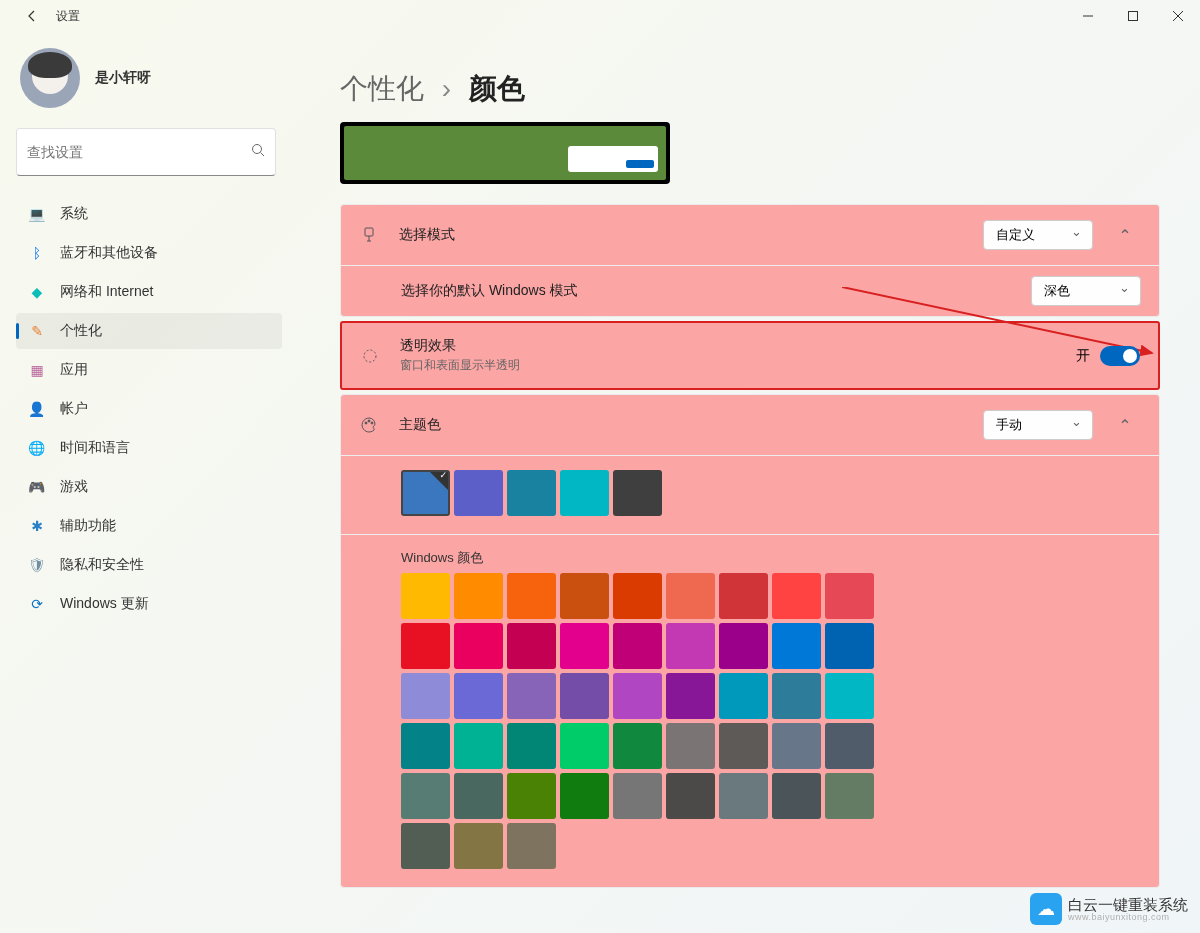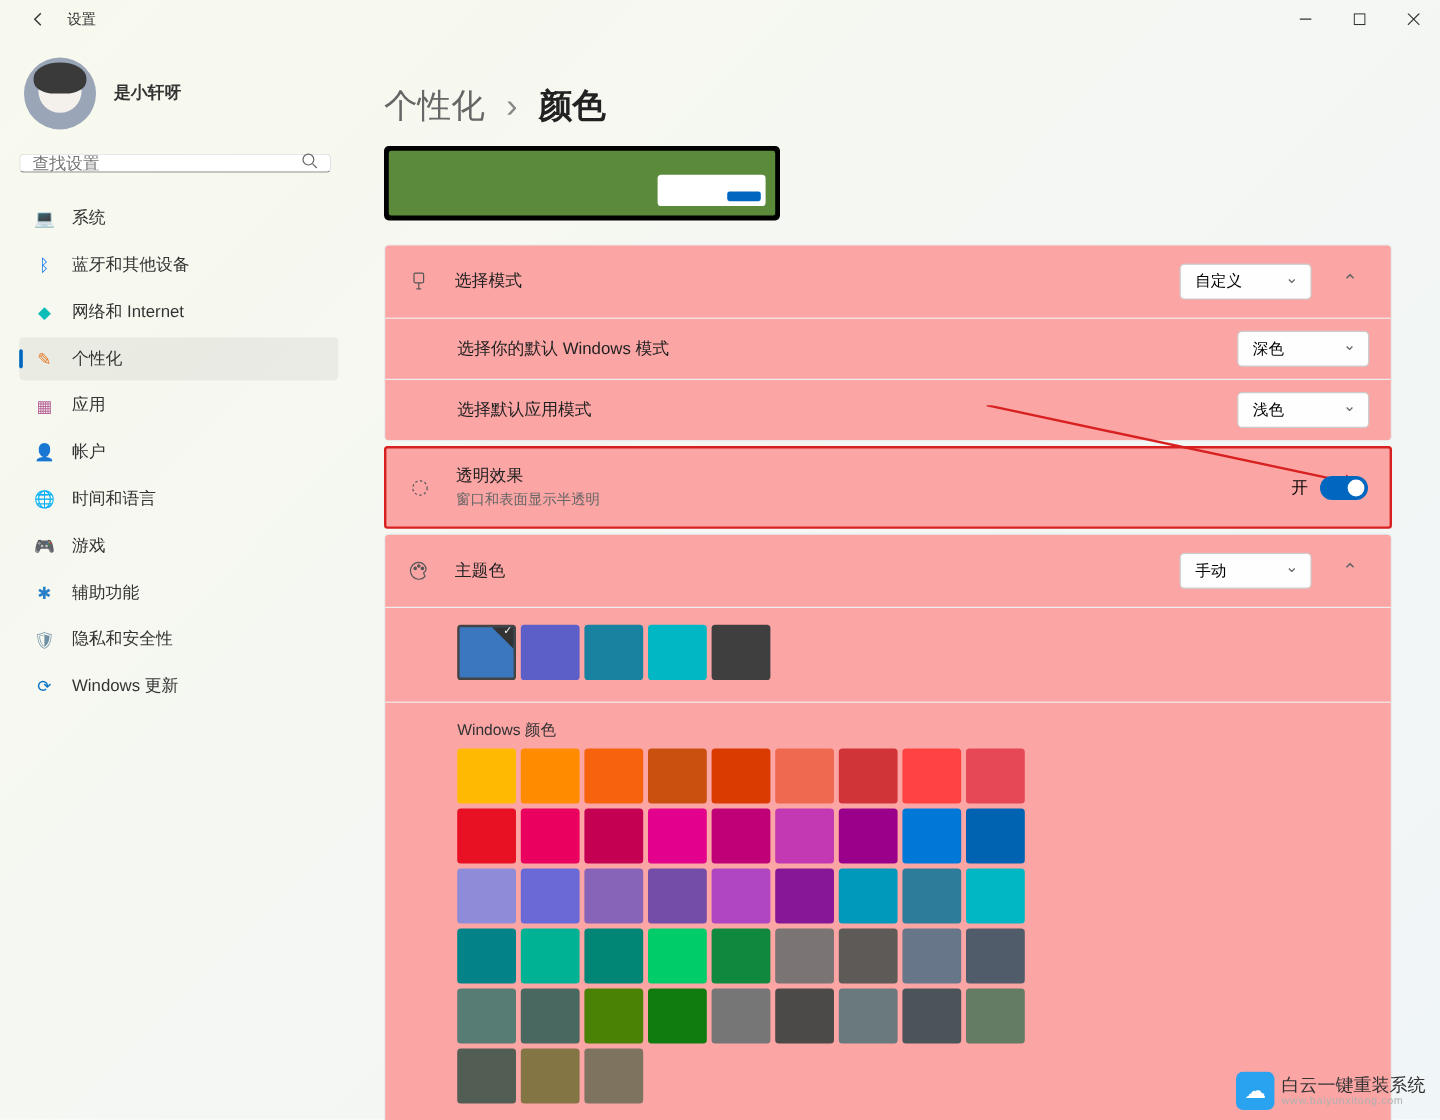--- a/index.html
+++ b/index.html
@@ -4,29 +4,29 @@
 <style>
 * { margin: 0; padding: 0; box-sizing: border-box; font-family: 'Segoe UI', 'Microsoft YaHei', sans-serif; }
 body { width: 1200px; height: 933px; background: linear-gradient(135deg, #f8f9ee 0%, #f0f5f8 100%); overflow: hidden; position: relative; }
 
 .titlebar { height: 32px; display: flex; align-items: center; padding-left: 20px; }
 .back-btn { width: 24px; height: 24px; display: flex; align-items: center; justify-content: center; cursor: pointer; }
 .title-text { margin-left: 12px; font-size: 12px; color: #333; }
 .win-controls { position: absolute; right: 0; top: 0; display: flex; }
 .win-btn { width: 45px; height: 32px; display: flex; align-items: center; justify-content: center; cursor: pointer; }
 
-.container { display: flex; height: calc(100% - 32px); }
+.container { display: flex; height: calc(100% - 32px); gap: 20px; }
 .sidebar { width: 290px; padding: 16px 8px 0 16px; flex-shrink: 0; }
 .user-section { display: flex; align-items: center; margin-bottom: 20px; padding-left: 4px; }
 .avatar { width: 60px; height: 60px; border-radius: 50%; background: #9aa5b8; position: relative; overflow: hidden; flex-shrink: 0; }
 .avatar-face { position:absolute; top:10px; left:12px; width:36px; height:36px; border-radius:50%; background:#f4f0eb; }
 .avatar-hair { position:absolute; top:4px; left:8px; width:44px; height:26px; border-radius:50% 50% 40% 40%; background:#3a3a3a; }
 .username { margin-left: 15px; font-size: 14px; font-weight: 600; color: #333; }
 
-.search-box { display: flex; align-items: center; background: #fff; border: 1px solid #e0e0e0; border-bottom: 1px solid #888; border-radius: 4px; height: 16px; padding: 0 10px; margin-bottom: 20px; width: 260px; }
+.search-box { display: flex; align-items: center; background: #fff; border: 1px solid #e0e0e0; border-bottom: 1px solid #888; border-radius: 4px; height: 48px; padding: 0 10px; margin-bottom: 20px; width: 260px; }
 .search-box input { border: none; outline: none; flex: 1; font-size: 14px; background: transparent; }
 .search-icon { color: #666; }
 
 .nav-list { list-style: none; }
 .nav-item { display: flex; align-items: center; height: 36px; padding: 0 12px; border-radius: 4px; font-size: 14px; color: #333; cursor: pointer; margin-bottom: 3px; position: relative; }
 .nav-item.active { background: rgba(0,0,0,0.05); }
 .nav-item.active::before { content: ''; position: absolute; left: 0; top: 10px; bottom: 10px; width: 3px; background: #0067c0; border-radius: 2px; }
 .nav-icon { width: 18px; height: 18px; margin-right: 14px; display: flex; align-items: center; justify-content: center; font-size: 14px; }
 .ic-system{color:#2c75d8;} .ic-bt{color:#0070f0;} .ic-net{color:#0dbdb8;} .ic-pers{color:#e87c2c;} .ic-apps{color:#b8659a;} .ic-acct{color:#3a9c65;} .ic-time{color:#d85b5b;} .ic-game{color:#8c6ca8;} .ic-access{color:#2a80c7;} .ic-priv{color:#6e8fa4;} .ic-upd{color:#0872c4;}
 
@@ -198,26 +198,20 @@
           <div class="setting-title">选择模式</div>
         </div>
         <div class="dropdown">自定义</div>
         <div class="expand">⌃</div>
       </div>
       <div class="setting-sub">
         <div class="setting-labels">
             <div class="setting-title">选择你的默认 Windows 模式</div>
           </div>
         <div class="dropdown">深色</div>
-      </div>
-      <div class="setting-sub">
-        <div class="setting-labels">
-            <div class="setting-title">选择默认应用模式</div>
-          </div>
-        <div class="dropdown">浅色</div>
       </div>
     </div>
 
     <div class="setting-card highlight-box" style="position:relative;">
       <svg class="arrow-svg" style="left:500px; top:-36px; width:330px; height:76px;">
         <defs>
             <marker id="ah" markerWidth="8" markerHeight="8" refX="6" refY="3" orient="auto">
               <path d="M0,0 L7,3 L0,6 Z" fill="#d82020"></path>
             </marker>
           </defs>

